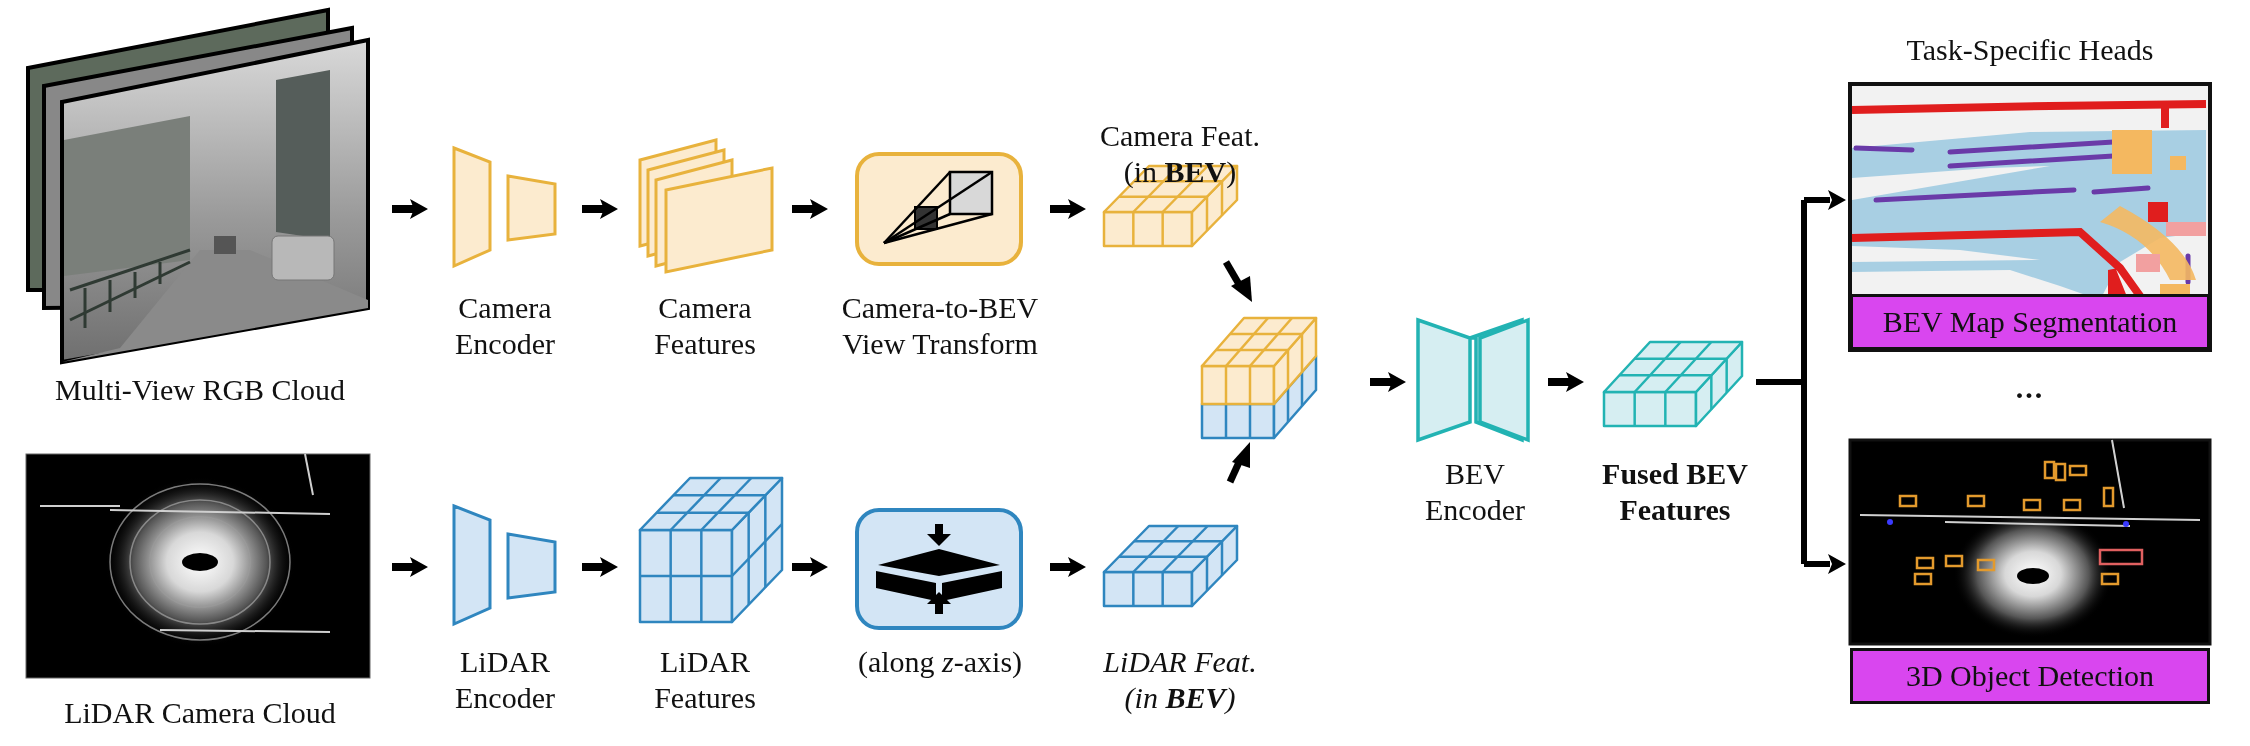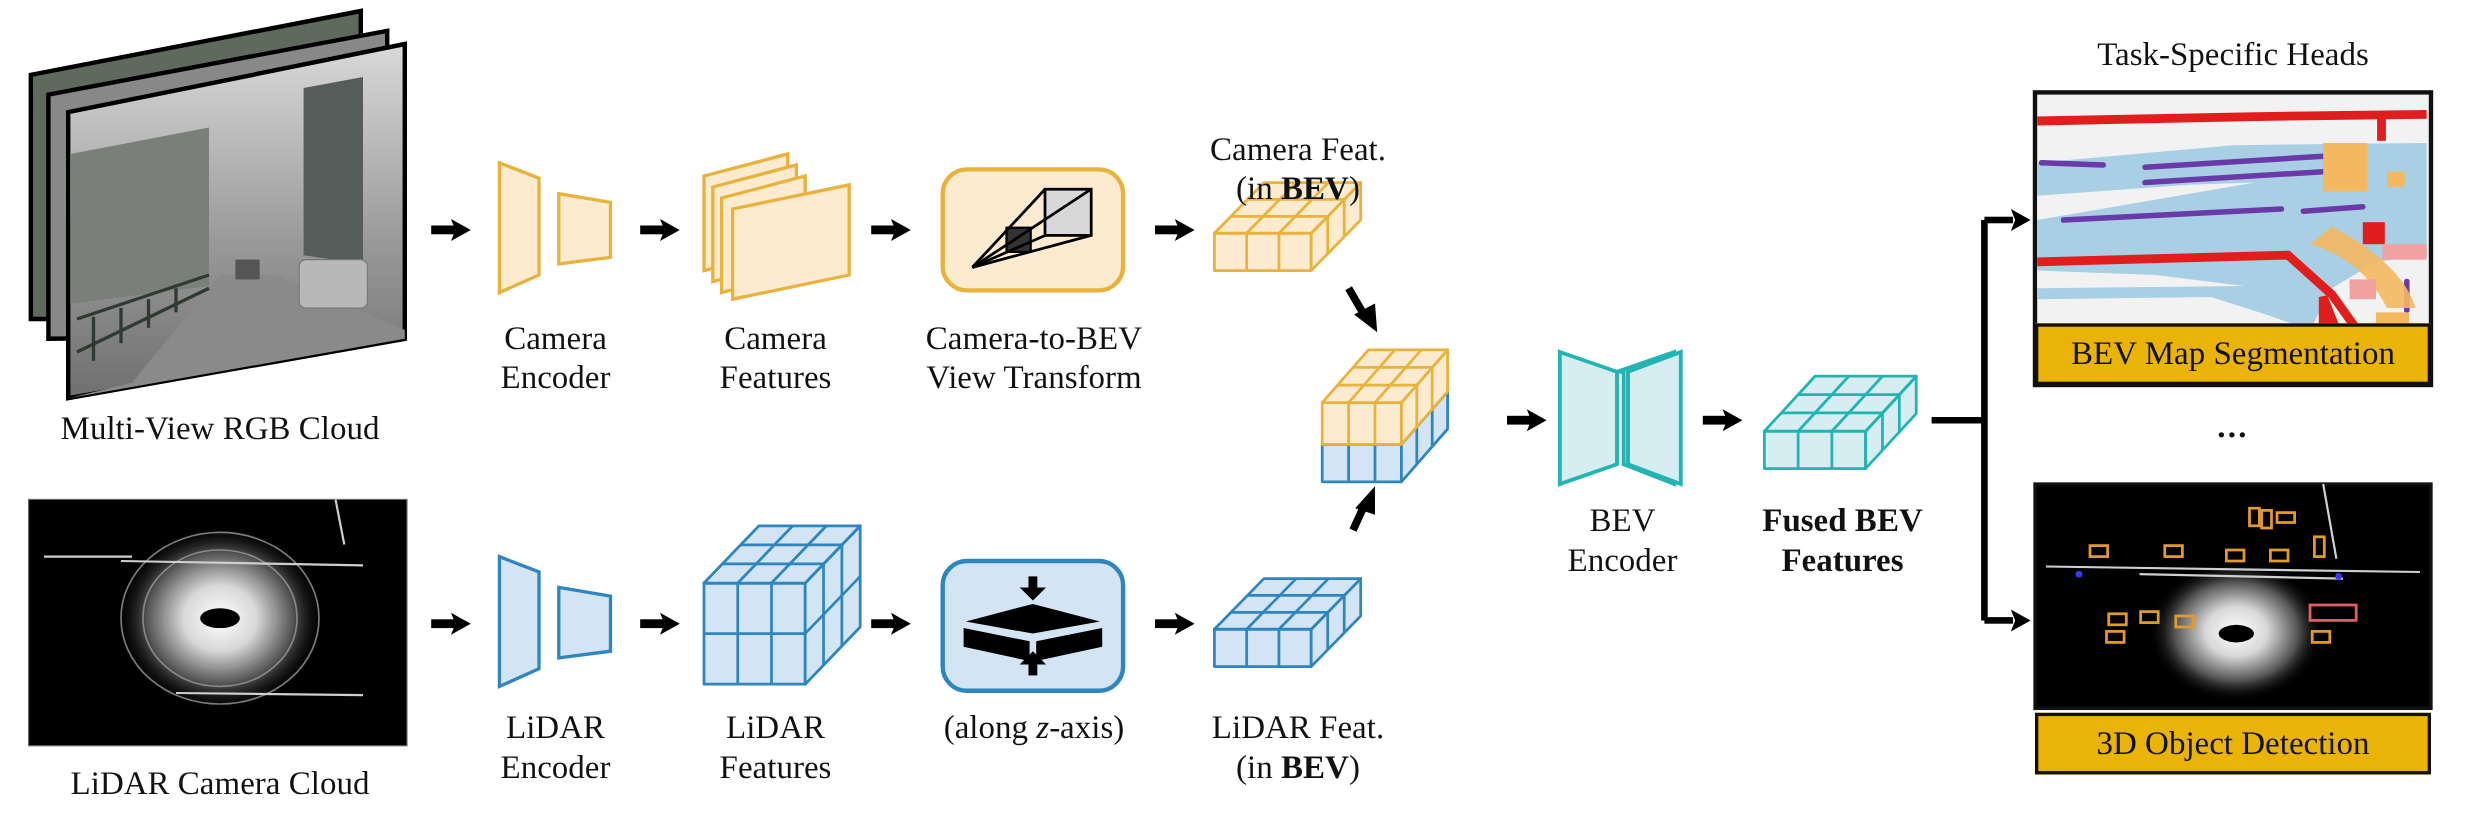--- a/index.html
+++ b/index.html
@@ -1,21 +1,21 @@
 <!DOCTYPE html>
 <html><head>
 <meta charset="utf-8">
 <style>
   html, body { margin: 0; padding: 0; background: #ffffff; }
   body { width: 2250px; height: 746px; position: relative; overflow: hidden;
          font-family: "Liberation Serif", "DejaVu Serif", serif; color: #111; }
   .label { position: absolute; text-align: center; font-size: 30px; line-height: 36px; white-space: nowrap; }
   .label b { font-weight: bold; }
   svg.canvas { position: absolute; left: 0; top: 0; }
-  .caption-bar { position: absolute; background: #eab308; border: 3px solid #111; box-sizing: border-box;
+  .caption-bar { position: absolute; background: #d946ef; border: 3px solid #111; box-sizing: border-box;
                  text-align: center; font-size: 30px; line-height: 50px; }
 </style>
 </head>
 <body>
 
 <svg class="canvas" width="2250" height="746" viewBox="0 0 2250 746">
   <defs>
     <linearGradient id="skyGrad" x1="0" y1="0" x2="0" y2="1">
       <stop offset="0" stop-color="#d9d9d9"></stop>
       <stop offset="0.55" stop-color="#9a9a9a"></stop>
@@ -355,21 +355,21 @@
   <div>LiDAR</div>
   <div>Encoder</div>
 </div>
 <div class="label" style="left:620px; top:644px; width:170px;">
   <div>LiDAR</div>
   <div>Features</div>
 </div>
 <div class="label" style="left:820px; top:644px; width:240px;">
   <div><span>(along </span><i>z</i><span>-axis)</span></div>
 </div>
-<div class="label" style="left:1080px; top:644px; width:200px;">
+<div class="label" style="left:1080px; top:644px; width:200px;font-style:italic;">
   <div>LiDAR Feat.</div>
   <div><span>(in </span><b>BEV</b><span>)</span></div>
 </div>
 
 <div class="label" style="left:1390px; top:456px; width:170px;">
   <div>BEV</div>
   <div>Encoder</div>
 </div>
 <div class="label" style="left:1580px; top:456px; width:190px;font-weight:bold;">
   <div>Fused BEV</div>

